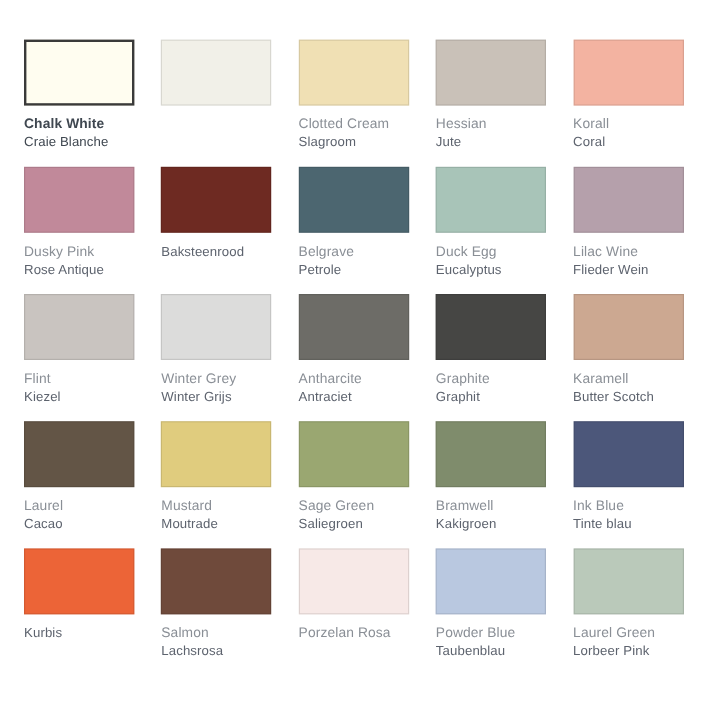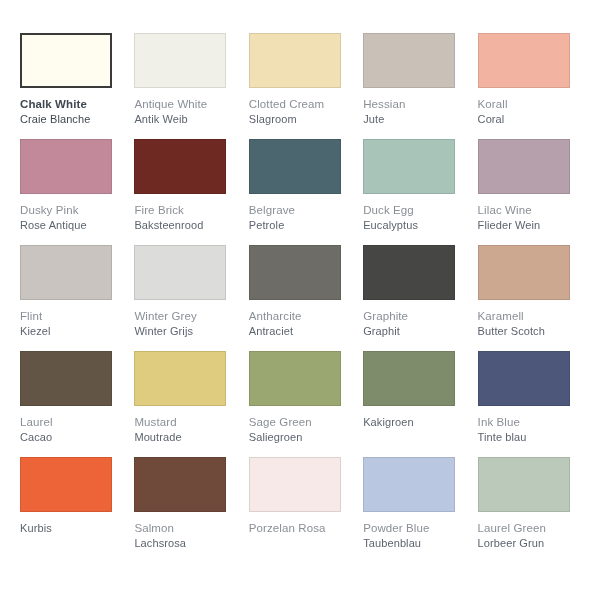--- a/index.html
+++ b/index.html
@@ -71,24 +71,20 @@
 <div id="palette-grid" style="background: rgb(255, 255, 255);">
     <div class="swatch-cell selected">
       <div class="swatch-chip" style="background-color: rgb(255, 253, 240); border-color: rgb(58, 58, 58);"></div>
       <div class="swatch-labels">
         <div class="swatch-name">Chalk White</div>
         <div class="swatch-alt">Craie Blanche</div>
       </div>
     </div>
     <div class="swatch-cell">
       <div class="swatch-chip" style="background-color: rgb(241, 240, 232);"></div>
-      <div class="swatch-labels">
-        <div class="swatch-name">Antique White</div>
-        <div class="swatch-alt">Antik Weib</div>
-      </div>
     </div>
     <div class="swatch-cell">
       <div class="swatch-chip" style="background-color: rgb(240, 224, 180);"></div>
       <div class="swatch-labels">
         <div class="swatch-name">Clotted Cream</div>
         <div class="swatch-alt">Slagroom</div>
       </div>
     </div>
     <div class="swatch-cell">
       <div class="swatch-chip" style="background-color: rgb(201, 193, 184);"></div>
@@ -107,21 +103,20 @@
     <div class="swatch-cell">
       <div class="swatch-chip" style="background-color: rgb(193, 137, 154);"></div>
       <div class="swatch-labels">
         <div class="swatch-name">Dusky Pink</div>
         <div class="swatch-alt">Rose Antique</div>
       </div>
     </div>
     <div class="swatch-cell">
       <div class="swatch-chip" style="background-color: rgb(110, 42, 34);"></div>
       <div class="swatch-labels">
-        <div class="swatch-name">Fire Brick</div>
         <div class="swatch-alt">Baksteenrood</div>
       </div>
     </div>
     <div class="swatch-cell">
       <div class="swatch-chip" style="background-color: rgb(76, 102, 112);"></div>
       <div class="swatch-labels">
         <div class="swatch-name">Belgrave</div>
         <div class="swatch-alt">Petrole</div>
       </div>
     </div>
@@ -191,20 +186,21 @@
     <div class="swatch-cell">
       <div class="swatch-chip" style="background-color: rgb(154, 167, 113);"></div>
       <div class="swatch-labels">
         <div class="swatch-name">Sage Green</div>
         <div class="swatch-alt">Saliegroen</div>
       </div>
     </div>
     <div class="swatch-cell">
       <div class="swatch-chip" style="background-color: rgb(127, 140, 108);"></div>
       <div class="swatch-labels">
+        <div class="swatch-name">Bramwell</div>
         <div class="swatch-alt">Kakigroen</div>
       </div>
     </div>
     <div class="swatch-cell">
       <div class="swatch-chip" style="background-color: rgb(76, 87, 122);"></div>
       <div class="swatch-labels">
         <div class="swatch-name">Ink Blue</div>
         <div class="swatch-alt">Tinte blau</div>
       </div>
     </div>
@@ -231,16 +227,16 @@
       <div class="swatch-chip" style="background-color: rgb(185, 200, 224);"></div>
       <div class="swatch-labels">
         <div class="swatch-name">Powder Blue</div>
         <div class="swatch-alt">Taubenblau</div>
       </div>
     </div>
     <div class="swatch-cell">
       <div class="swatch-chip" style="background-color: rgb(186, 201, 186);"></div>
       <div class="swatch-labels">
         <div class="swatch-name">Laurel Green</div>
-        <div class="swatch-alt">Lorbeer Grun</div>
+        <div class="swatch-alt">Lorbeer Pink</div>
       </div>
     </div>
   </div>
 
 </body></html>

